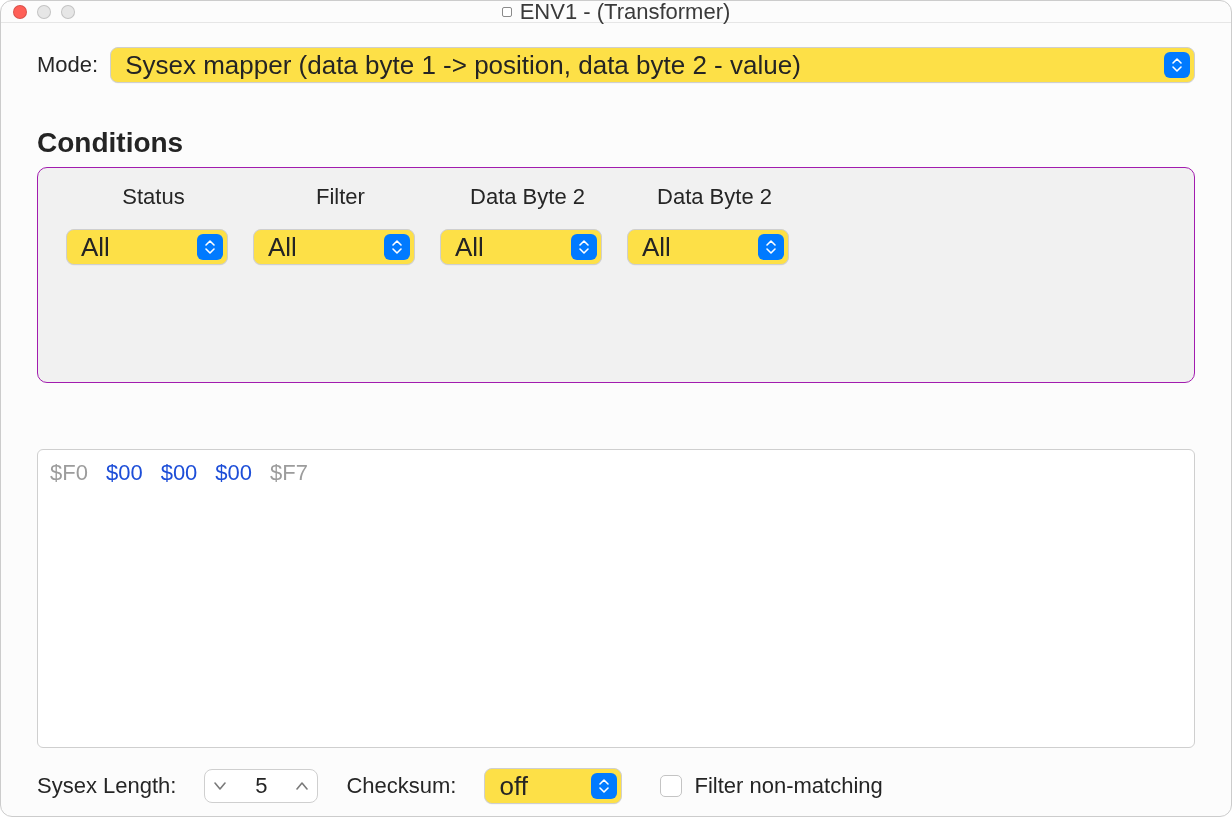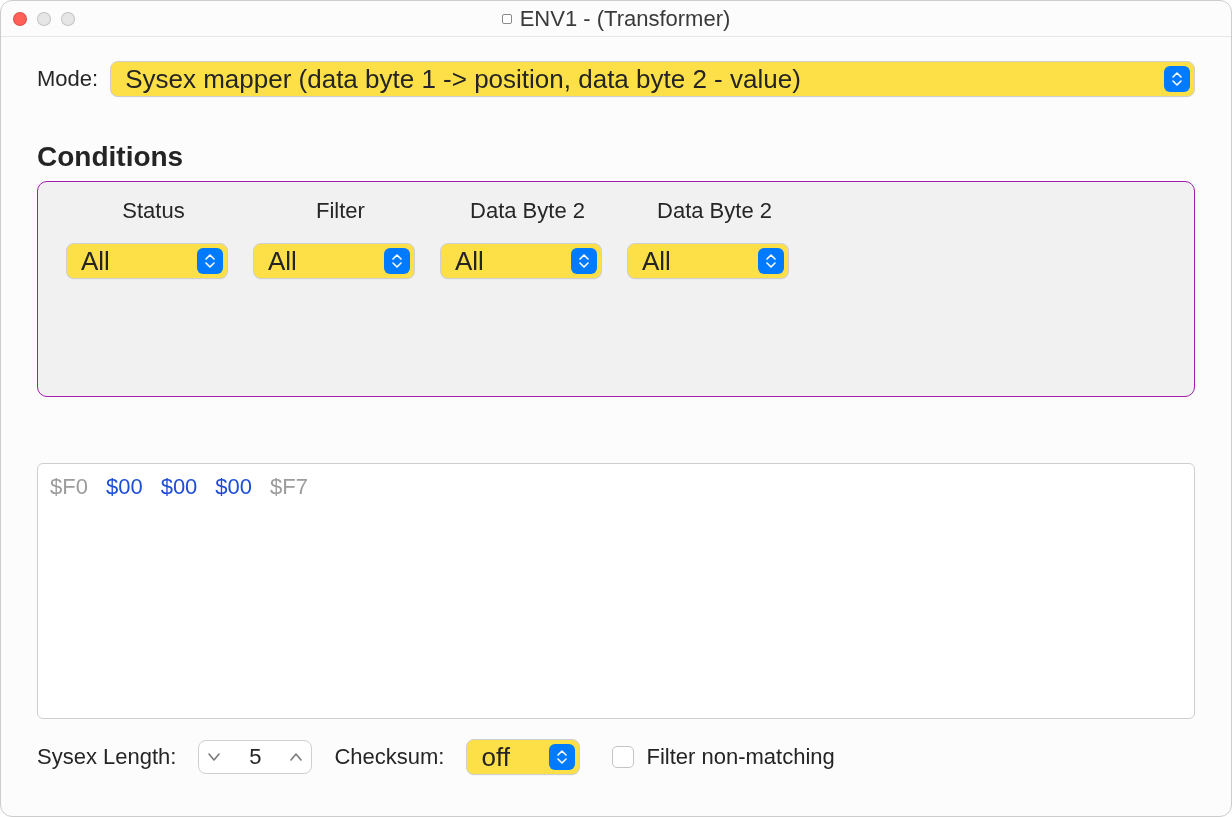--- a/index.html
+++ b/index.html
@@ -130,35 +130,35 @@
   }
   .cond-popup {
     width: 162px;
     margin-top: 9px;
   }
   .sysex-box {
     margin-top: 66px;
     border: 1px solid #cfcfcf;
     border-radius: 6px;
     background: #fff;
-    height: 256px;
+    height: 299px;
     padding: 10px 12px;
   }
   .sysex-bytes {
     display: flex;
     gap: 18px;
     font-size: 22px;
   }
   .byte { color: #1d4ed8; }
   .byte.dim { color: #9c9c9c; }
 
   .footer {
     display: flex;
     align-items: center;
-    gap: 22px;
+    gap: 28px;
     margin-top: 20px;
   }
   .stepper {
     display: flex;
     align-items: center;
     border: 1px solid #cfcfcf;
     border-radius: 8px;
     height: 34px;
     background: #fff;
     overflow: hidden;
@@ -172,21 +172,21 @@
     font-size: 16px;
     cursor: default;
     height: 100%;
   }
   .stepper .step-val {
     width: 52px;
     text-align: center;
     font-size: 22px;
   }
   .checksum-popup {
-    width: 114px;
+    width: 138px;
   }
   .checkbox {
     display: flex;
     align-items: center;
     gap: 12px;
     cursor: default;
     margin-left: 10px;
   }
   .checkbox .box {
     width: 22px; height: 22px;

